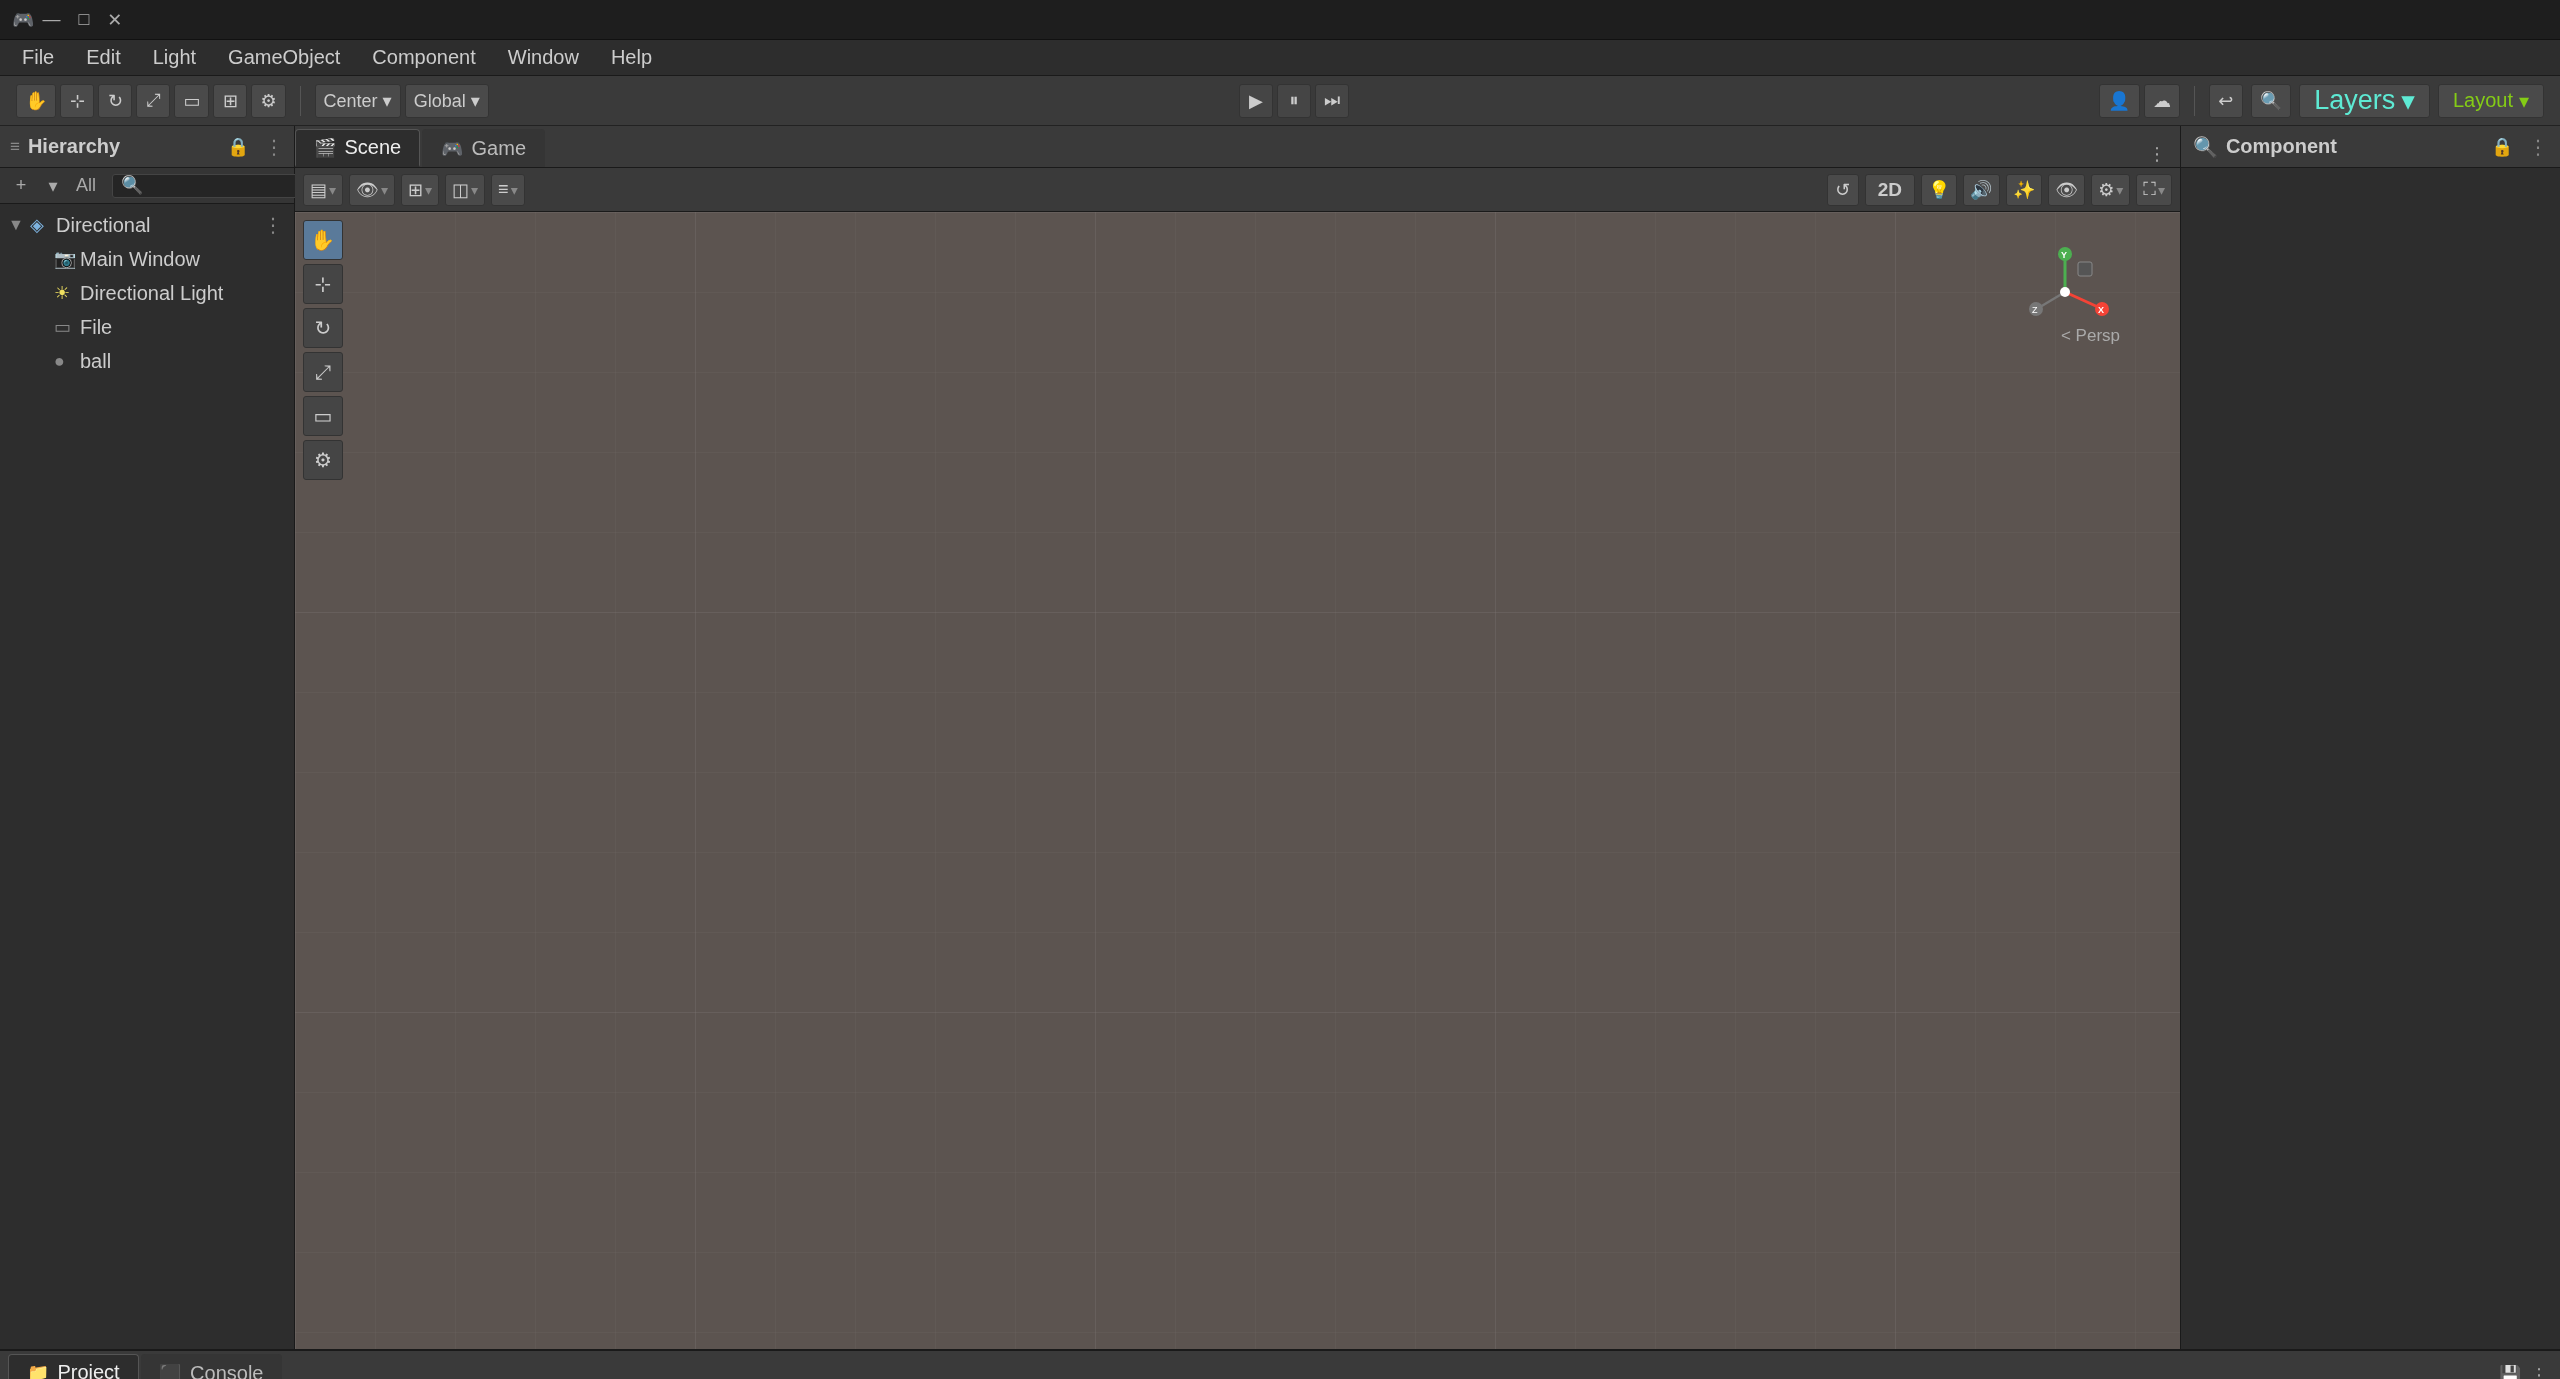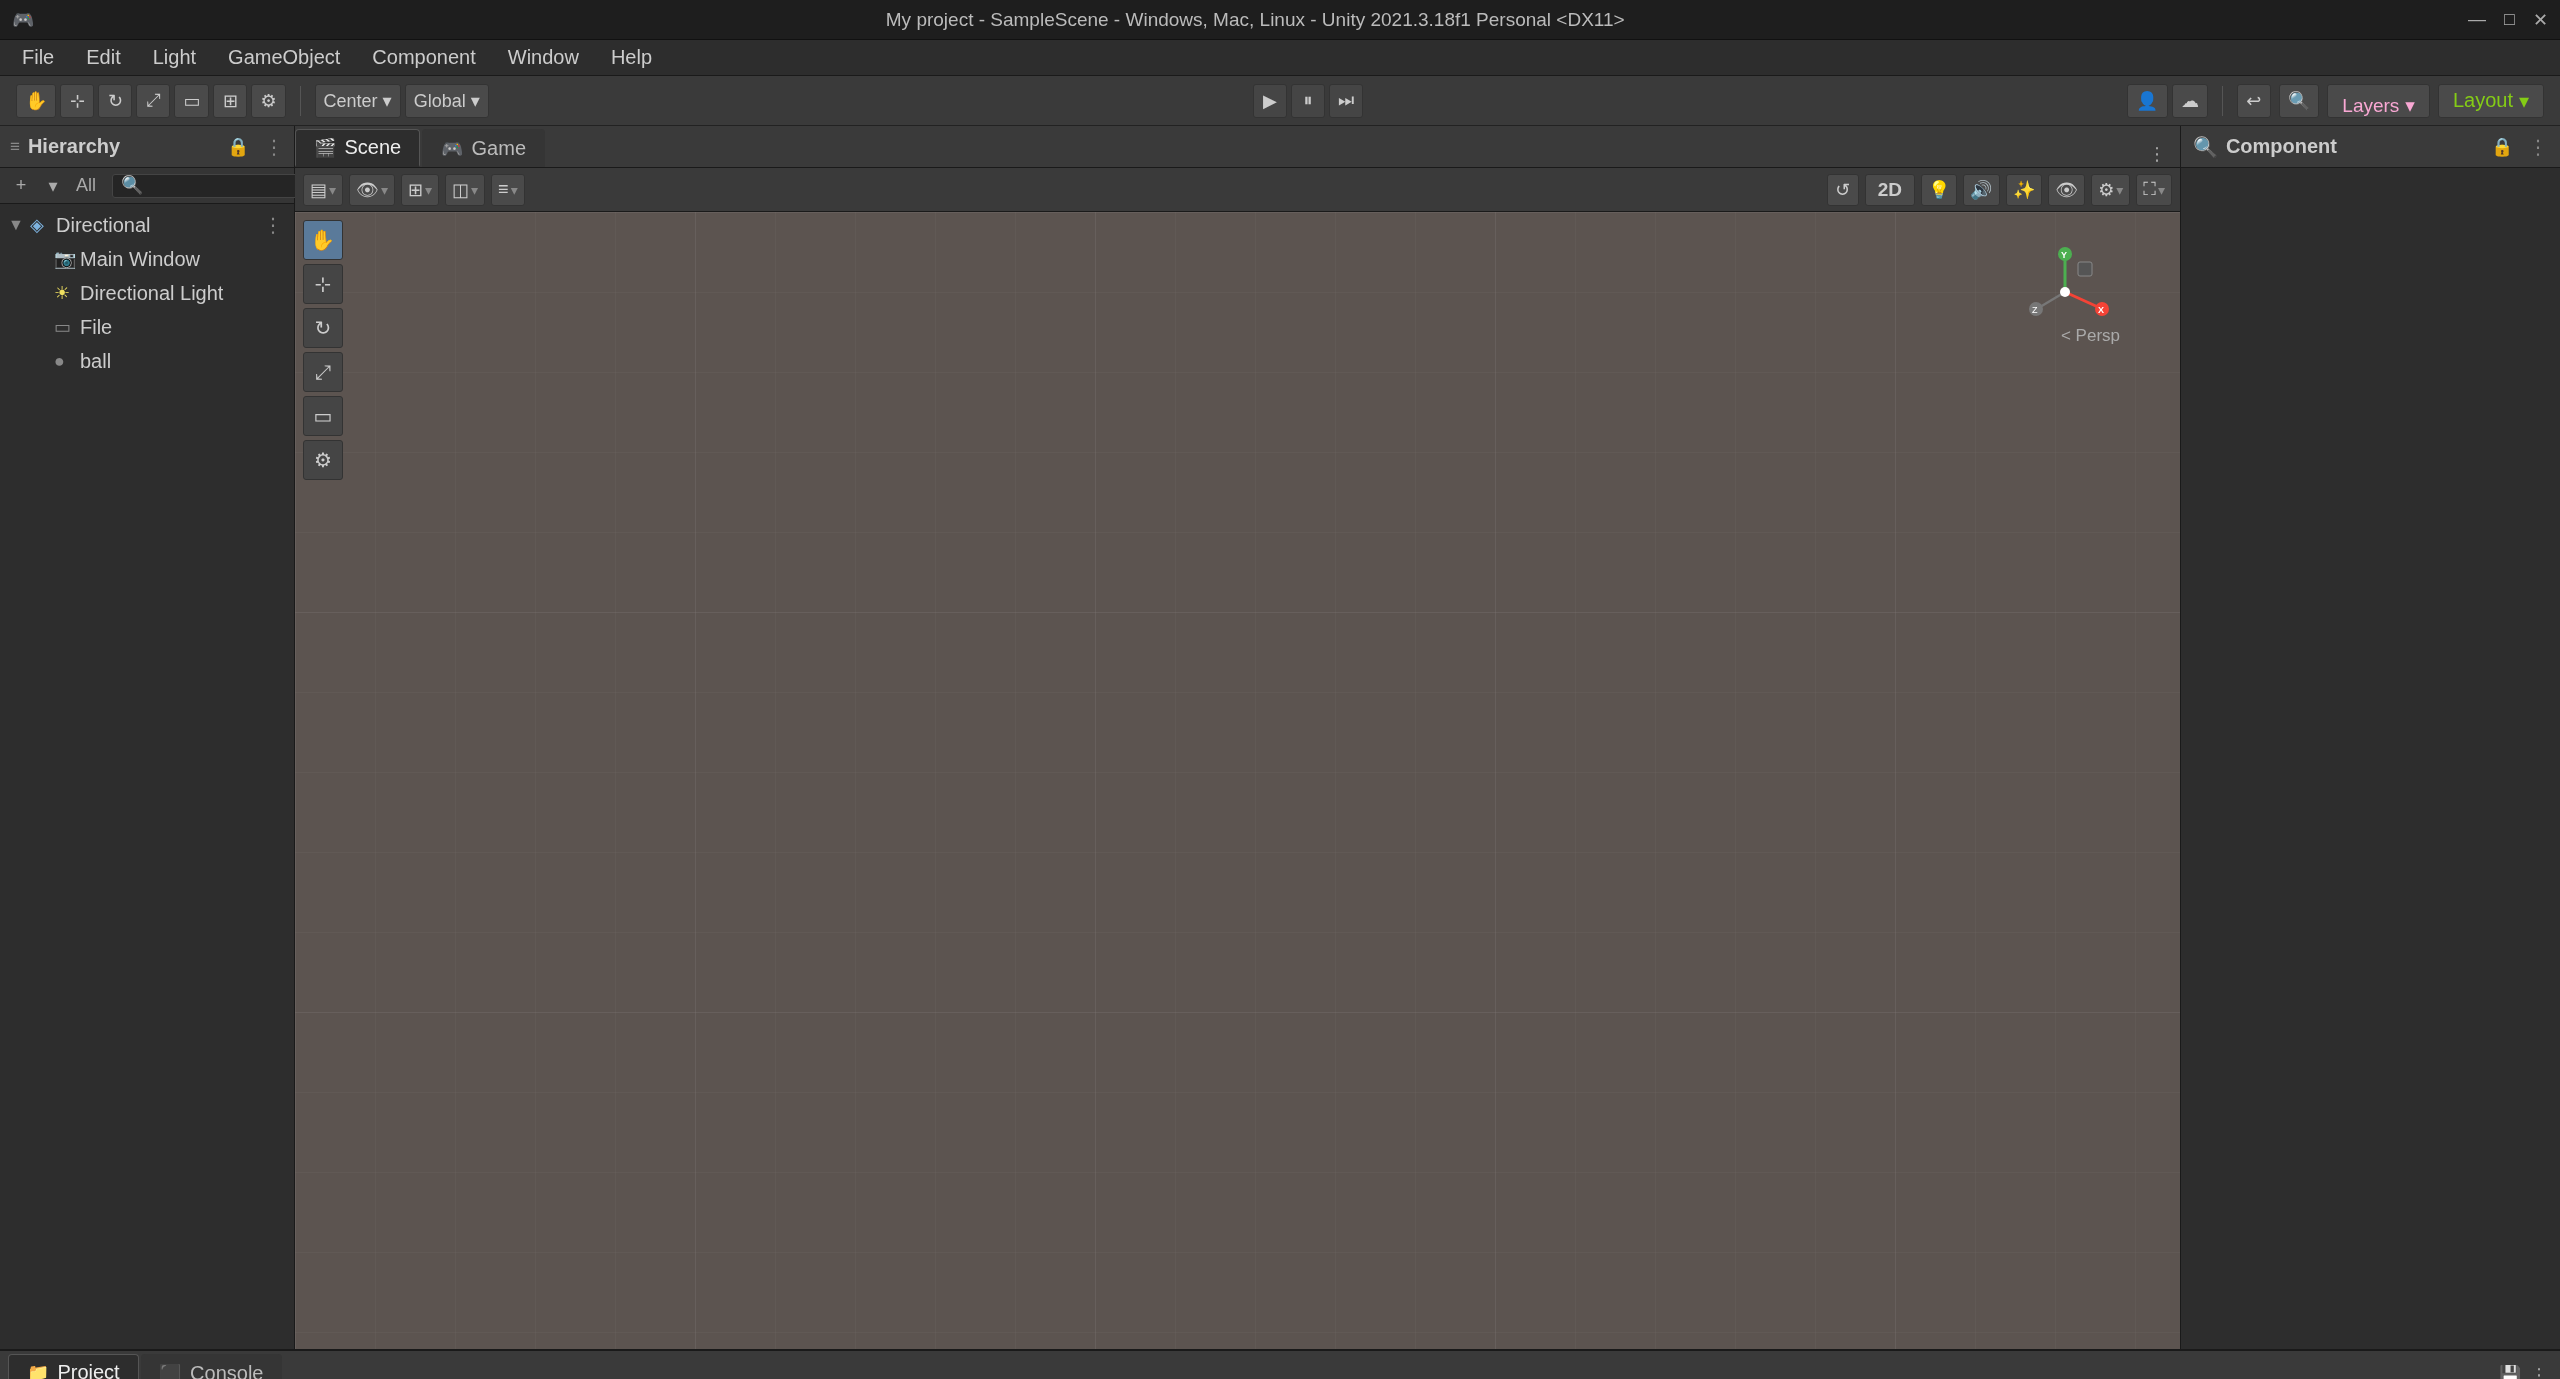--- a/index.html
+++ b/index.html
@@ -81,30 +81,30 @@
       display: flex;
       align-items: center;
       justify-content: center;
       padding: 0 8px;
     }
     .toolbar-separator { width: 1px; height: 30px; background: #555; margin: 0 6px; }
     .toolbar-spacer { flex: 1; }
     .play-btn { background: #454545; }
     .layers-btn {
       display: flex;
-      align-items: flex-end;
+      align-items: flex-start;
       gap: 6px;
       padding: 0 14px;
-      font-size: 19px;
+      font-size: 27px;
       background: #4a4a4a;
       border: 1px solid #333;
       border-radius: 3px;
       height: 34px;
       cursor: pointer;
-      color: #f9a8d4;
+      color: #5eead4;
     }
     .layout-btn {
       display: flex;
       align-items: center;
       gap: 6px;
       padding: 0 14px;
       font-size: 20px;
       background: #4a4a4a;
       border: 1px solid #333;
       border-radius: 3px;
@@ -403,21 +403,20 @@
     
     ::-webkit-scrollbar { width: 8px; height: 8px; }
     ::-webkit-scrollbar-track { background: #2a2a2a; }
     ::-webkit-scrollbar-thumb { background: #555; border-radius: 4px; }
   </style>
 </head>
 <body>
 
 <div id="title-bar">
   <span style="font-size:18px; margin-right:8px;">🎮</span>
-  <span class="title-text">My project - SampleScene - Windows, Mac, Linux - Unity 2021.3.18f1 Personal &lt;DX11&gt;</span>
   <div class="win-controls">
     <span style="cursor:pointer;">—</span>
     <span style="cursor:pointer;">□</span>
     <span style="cursor:pointer;">✕</span>
   </div>
 </div>
 
 <div id="menu-bar">
   <span class="menu-item">File</span>
   <span class="menu-item">Edit</span>

